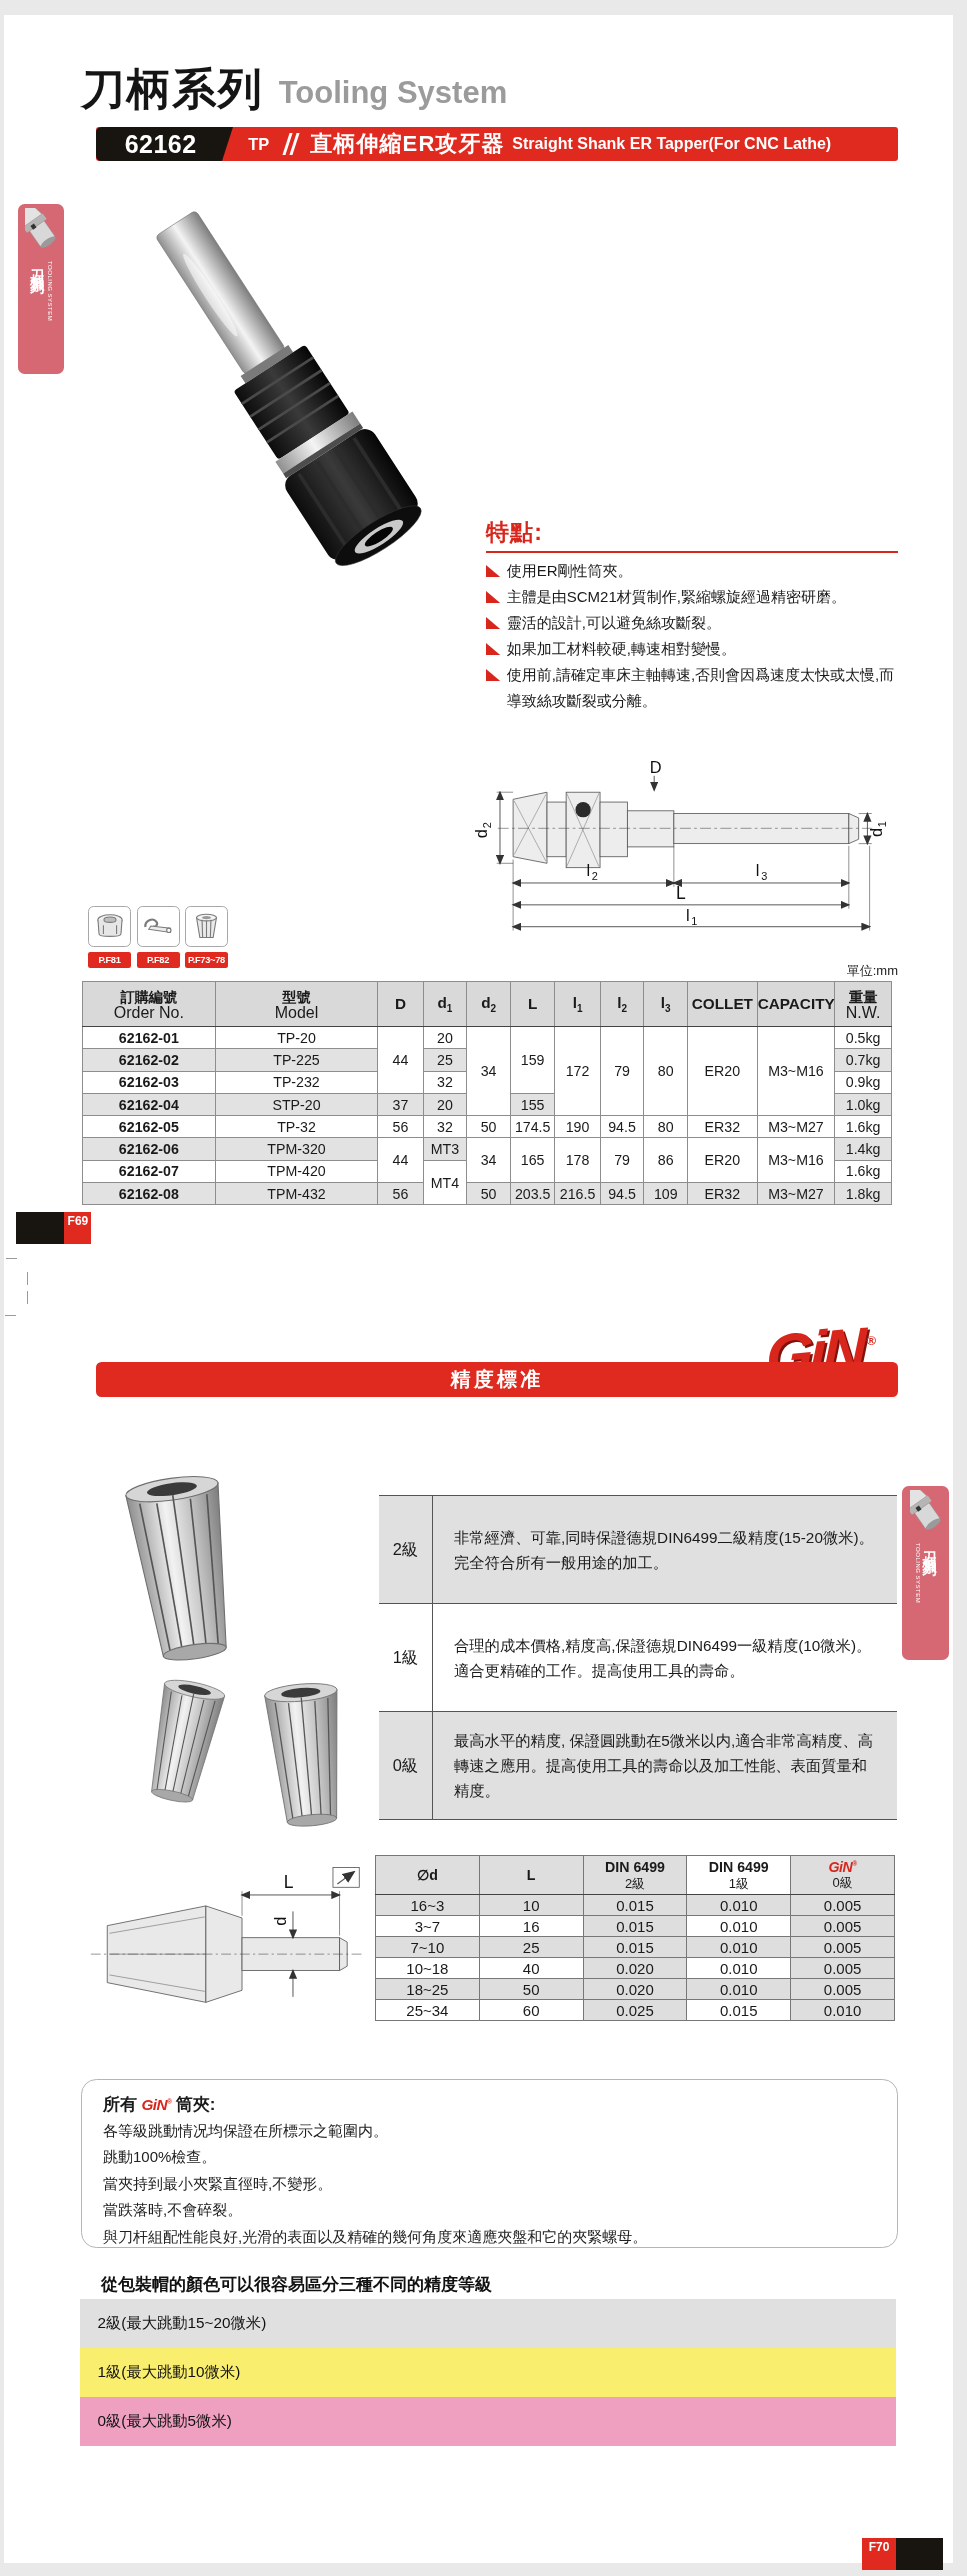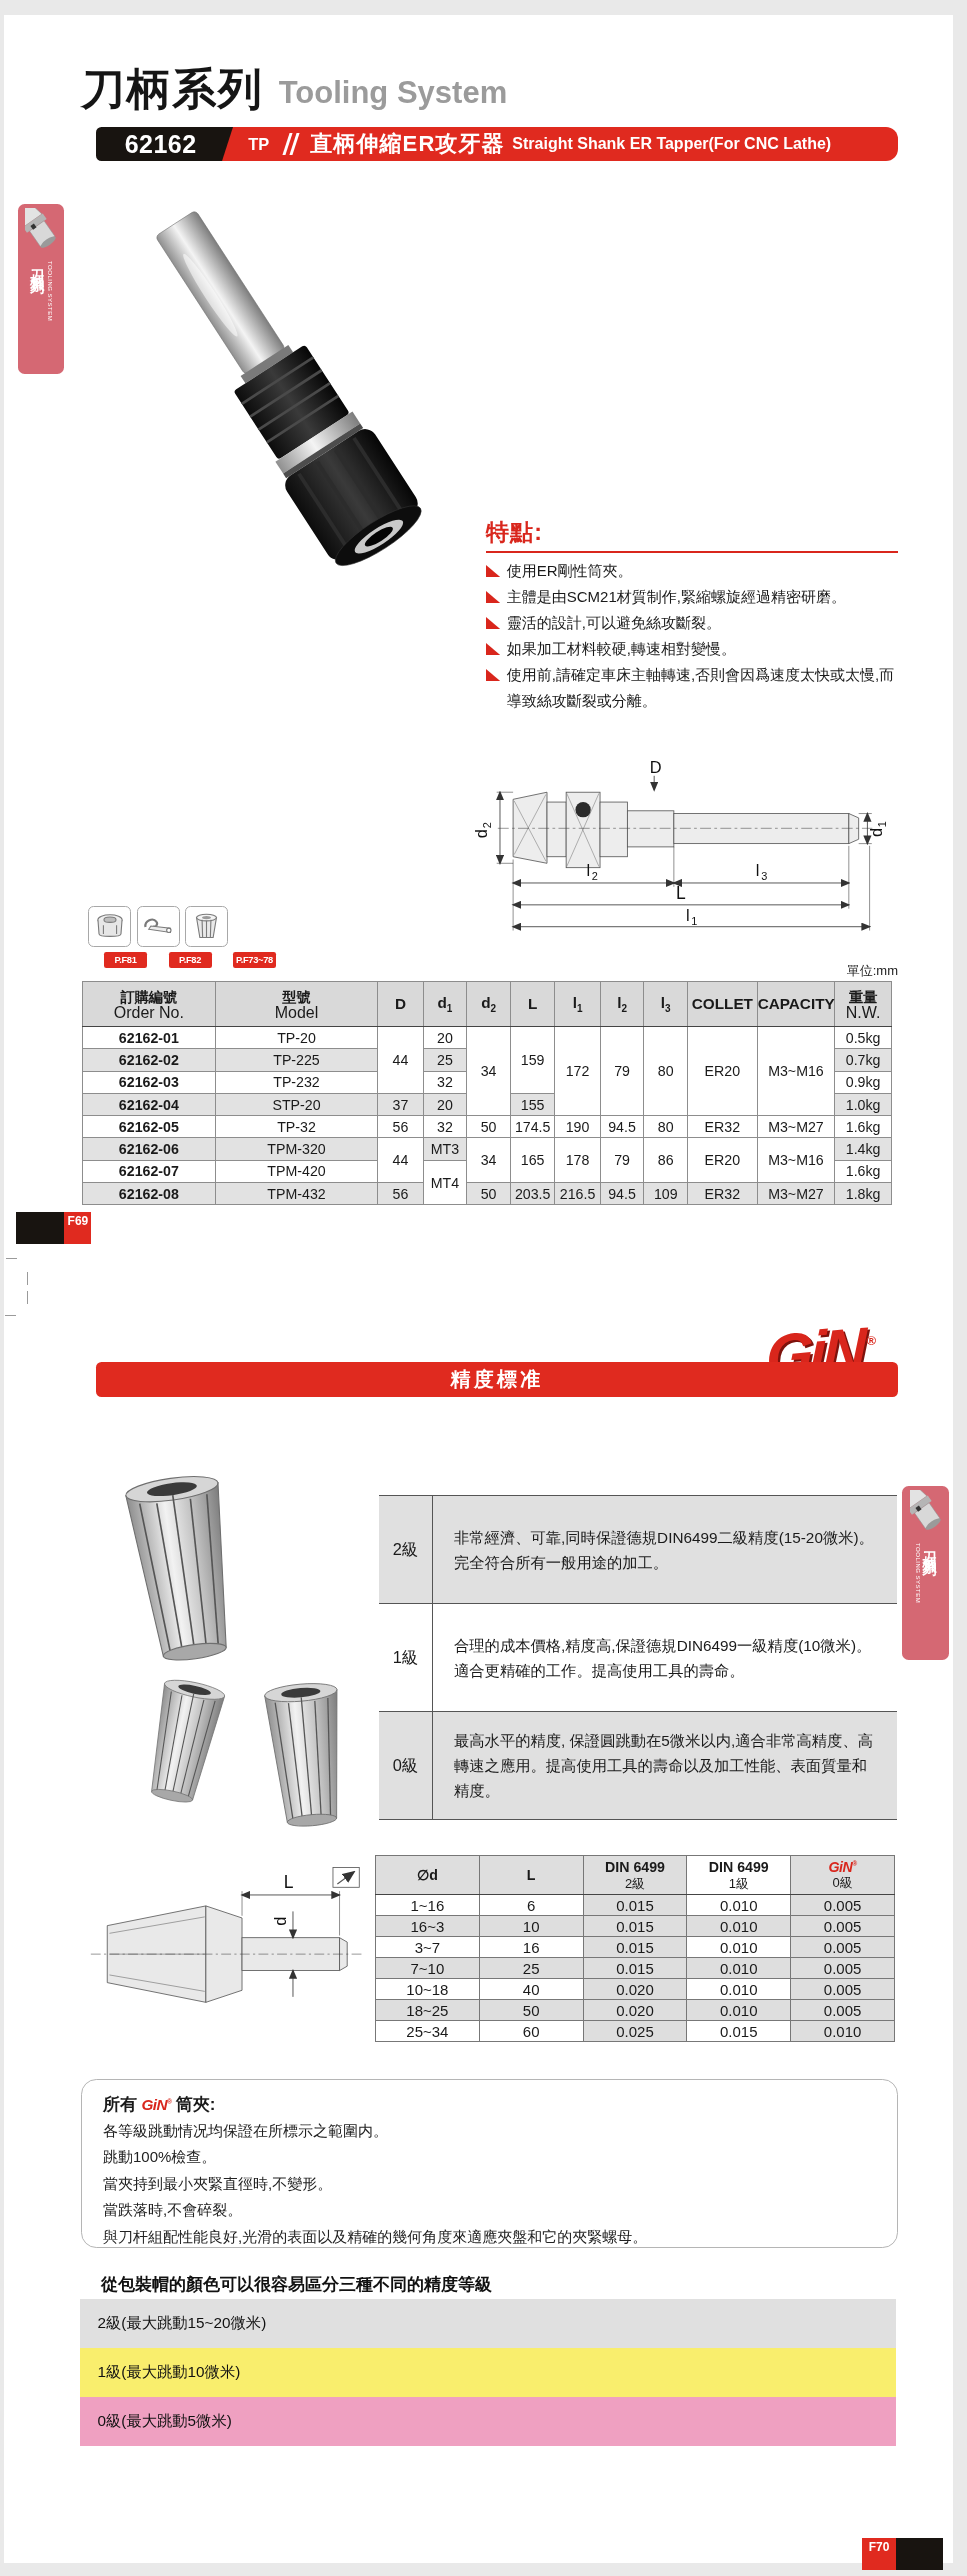--- a/index.html
+++ b/index.html
@@ -14,42 +14,42 @@
   .tab-text{display:flex;margin-top:3.3px;}
   .tab-zh{writing-mode:vertical-rl;color:#ffffff;font-size:14.2px;font-weight:bold;letter-spacing:3.3px;line-height:16.4px;}
   .tab-en{writing-mode:vertical-rl;color:#ffffff;font-size:6px;letter-spacing:0.5px;line-height:7.7px;margin-top:2.2px;}
   .tab-right .tab-text{flex-direction:row-reverse;}
 
   
   .title-row{left:81px;top:65px;display:flex;align-items:flex-end;gap:15.3px;}
   .title-zh{font-size:44px;font-weight:bold;color:#151515;letter-spacing:1.6px;line-height:48px;}
   .title-en{font-size:31px;font-weight:bold;color:#9b9b9b;line-height:41px;}
 
-  .banner{left:96px;top:127px;width:802px;height:34px;background:#e02a1f;border-radius:12px;display:flex;align-items:center;}
+  .banner{left:96px;top:127px;width:802px;height:34px;background:#e02a1f;border-radius:3px;display:flex;align-items:center;}
   .b-black{flex:none;width:137px;height:34px;background:#181410;clip-path:polygon(0 0,100% 0,92% 100%,0 100%);border-radius:5.5px 0 0 5.5px;display:flex;align-items:center;justify-content:center;}
   .b-code{color:#fff;font-size:25px;font-weight:bold;letter-spacing:0.5px;padding-right:7.7px;}
   .b-tp{color:#fff;font-size:16.4px;font-weight:bold;margin-left:15.3px;}
   .b-chev{display:flex;gap:5px;margin-left:16.4px;}
   .b-chev i{display:block;width:2.7px;height:22px;background:#fff;transform:skewX(-18deg);}
   .b-zh{color:#fff;font-size:22px;font-weight:bold;margin-left:14.2px;letter-spacing:1.1px;}
   .b-en{color:#fff;font-size:16px;font-weight:bold;margin-left:7.7px;}
 
   
   .feat-head{left:486px;top:517px;font-size:23px;font-weight:bold;color:#d9261c;letter-spacing:1.1px;}
   .feat-line{left:486px;top:551px;width:412px;height:1.6px;background:#d9261c;}
   .feat-list{left:486px;top:558px;width:412px;}
   .feat{display:flex;gap:6.6px;align-items:flex-start;}
   .tri{flex:none;width:14.2px;height:12px;background:#d9261c;clip-path:polygon(0 0,100% 100%,0 100%);margin-top:7.1px;}
   .ftext{font-size:15px;line-height:26px;color:#1a1a1a;font-weight:500;}
 
   
   .acc-row{left:88px;top:906px;display:flex;gap:5.5px;}
   .acc-box{width:43px;height:41px;border:1.1px solid #a8a8a8;border-radius:5.5px;background:#fff;display:flex;align-items:center;justify-content:center;box-sizing:border-box;}
   .acc-labels{left:88px;top:952px;display:flex;gap:5.5px;}
-  .acc-label{width:43px;height:16px;background:#e02a1f;color:#fff;font-weight:bold;font-size:9.3px;line-height:16px;text-align:center;border-radius:2.2px;letter-spacing:-0.3px;margin-left:16px;}
+  .acc-label{width:43px;height:16px;background:#e02a1f;color:#fff;font-weight:bold;font-size:9.3px;line-height:16px;text-align:center;border-radius:2.2px;letter-spacing:-0.3px;}
 
   .unit-note{left:794px;top:962px;width:104px;text-align:right;font-size:13px;color:#222;}
 
   
   .spec-wrap{left:82px;top:981px;width:810px;}
   table{border-collapse:collapse;width:100%;table-layout:fixed;}
   .spec-wrap table{border:1.1px solid #555;}
   .spec-wrap th{background:#d9d9d9;border:0.5px solid #8d8d8d;border-bottom:1.6px solid #444;height:44px;font-weight:bold;vertical-align:middle;text-align:center;padding:0;}
   .spec-wrap td{border:0.5px solid #8d8d8d;height:21.3px;text-align:center;font-size:14.2px;vertical-align:middle;padding:0;background:transparent;}
   tr.shade{background:#e2e2e2;}
@@ -554,27 +554,20 @@
               <div class="din-h2">1級</div>
             </th>
             <th class="shadecell">
               <div class="gin-inline"><span>GiN</span><sup>®</sup></div>
               <div class="din-h2">0級</div>
             </th>
           </tr>
         </thead>
       <tbody>
           <tr>
-            <td>1~16</td>
-            <td>6</td>
-            <td class="shadecell">0.015</td>
-            <td>0.010</td>
-            <td class="shadecell">0.005</td>
-          </tr>
-          <tr>
             <td class="shadecell">16~3</td>
             <td class="shadecell">10</td>
             <td class="shadecell">0.015</td>
             <td class="shadecell">0.010</td>
             <td class="shadecell">0.005</td>
           </tr>
           <tr>
             <td>3~7</td>
             <td>16</td>
             <td class="shadecell">0.015</td>

